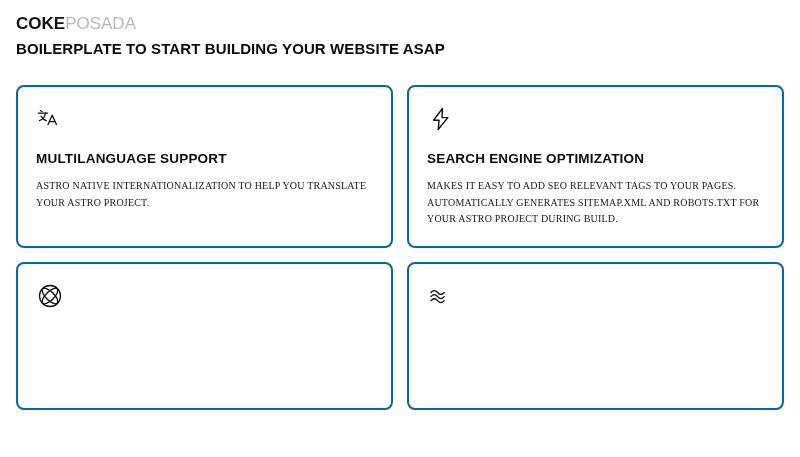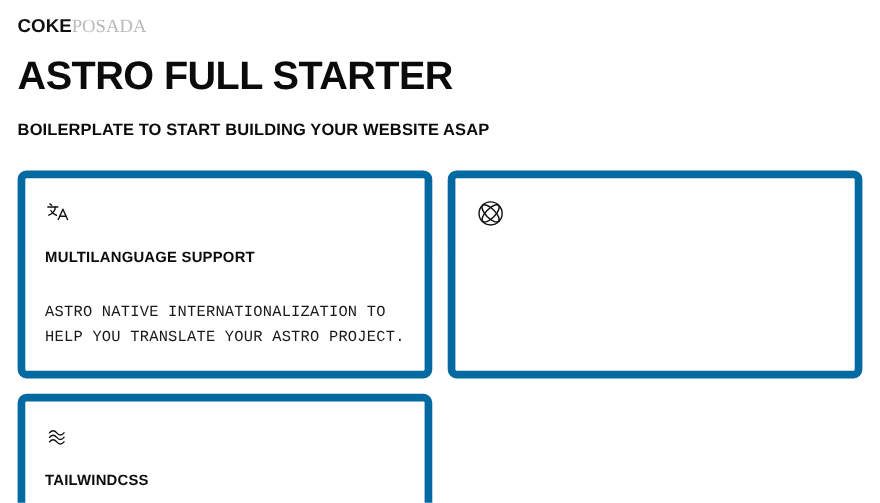--- a/index.html
+++ b/index.html
@@ -17,34 +17,33 @@
     padding: 14px 16px 0 16px;
     position: relative;
   }
 
   
   .brand {
     display: flex;
     align-items: center;
     font-family: "Liberation Sans", sans-serif;
     letter-spacing: -0.5px;
-    margin-bottom: 16px;
+    margin-bottom: 6px;
   }
   .brand-primary {
     font-size: 17px;
     font-weight: 700;
     color: #111111;
     letter-spacing: 0px;
   }
   .brand-secondary {
     font-size: 17px;
     font-weight: 400;
     color: #b9b9b9;
     letter-spacing: 0px;
-    font-family: Liberation Serif, serif;
   }
 
   
   .title {
     font-size: 36px;
     font-weight: 700;
     letter-spacing: -0.5px;
     line-height: 1.05;
     color: #0b0b0b;
     margin-bottom: 22px;
@@ -57,21 +56,21 @@
     margin-bottom: 28px;
   }
 
   
   .grid {
     display: grid;
     grid-template-columns: 1fr 1fr;
     gap: 14px 14px;
   }
   .card {
-    border: 7px solid #0369a1;
+    border: 2px solid #0369a1;
     border-radius: 8px;
     padding: 18px 18px 18px 18px;
     min-height: 148px;
     display: flex;
     flex-direction: column;
     background: #ffffff;
   }
   .card-icon {
     width: 28px;
     height: 28px;
@@ -80,76 +79,82 @@
     display: block;
   }
   .card-title {
     font-size: 13.5px;
     font-weight: 700;
     letter-spacing: 0.2px;
     color: #0b0b0b;
     margin-bottom: 12px;
   }
   .card-desc {
-    font-family: Liberation Mono, monospace;
-    font-size: 14px;
+    font-family: Liberation Serif, serif;
+    font-size: 10px;
     line-height: 1.65;
     letter-spacing: 0.2px;
     color: #1a1a1a;
     max-width: 350px;
-    margin-top: 20px;
   }
   .card.wide .card-desc { max-width: 345px; }
 </style>
 </head>
 <body>
 
 <div class="page">
 
   <div class="brand">
     <span class="brand-primary">COKE</span>
     <span class="brand-secondary">POSADA</span>
   </div>
 
-  <h1 class="title">ASTRO FULL STARTER</h1>
   <h2 class="subtitle">BOILERPLATE TO START BUILDING YOUR WEBSITE ASAP</h2>
 
   <div class="grid">
 
     <div class="card">
       <span class="card-icon">
         <svg viewBox="0 0 28 28" width="28" height="28" fill="none" stroke="#111111" stroke-width="1.3" stroke-linecap="round" stroke-linejoin="round">
           <path d="M2.5 8.2 h9"></path>
           <path d="M4.4 5.4 l1.6 1.2"></path>
           <path d="M9.4 8.2 c-0.3 3.3 -2.6 6.1 -6 7.4"></path>
           <path d="M5.2 11.4 c1.1 2.1 2.9 3.6 5.1 4.3"></path>
           <path d="M12.0 19.6 l4.2 -9.4 l4.2 9.4"></path>
           <path d="M13.5 16.6 h5.4"></path>
         </svg>
       </span>
       <div class="card-title">MULTILANGUAGE SUPPORT</div>
       <div class="card-desc">ASTRO NATIVE INTERNATIONALIZATION TO HELP YOU TRANSLATE YOUR ASTRO PROJECT.</div>
     </div>
 
+    <div class="card wide">
+      <span class="card-icon">
+        <svg viewBox="0 0 28 28" width="28" height="28" fill="none" stroke="#111111" stroke-width="1.4" stroke-linecap="round" stroke-linejoin="round">
+          <path d="M15.5 3.5 L6.5 15.2 h5.6 L11.2 24.5 L20.8 12.6 h-5.8 z"></path>
+        </svg>
+      </span>
+      <div class="card-title">SEARCH ENGINE OPTIMIZATION</div>
+      <div class="card-desc">MAKES IT EASY TO ADD SEO RELEVANT TAGS TO YOUR PAGES. AUTOMATICALLY GENERATES SITEMAP.XML AND ROBOTS.TXT FOR YOUR ASTRO PROJECT DURING BUILD.</div>
+    </div>
 
     <div class="card">
       <span class="card-icon">
         <svg viewBox="0 0 28 28" width="28" height="28" fill="none" stroke="#111111" stroke-width="1.3" stroke-linecap="round" stroke-linejoin="round">
           <circle cx="14" cy="14" r="10.5"></circle>
           <ellipse cx="14" cy="14" rx="4.2" ry="10.2" transform="rotate(45 14 14)"></ellipse>
           <ellipse cx="14" cy="14" rx="4.2" ry="10.2" transform="rotate(-45 14 14)"></ellipse>
         </svg>
       </span>
     </div>
 
     <div class="card wide">
       <span class="card-icon">
         <svg viewBox="0 0 28 28" width="28" height="28" fill="none" stroke="#111111" stroke-width="1.3" stroke-linecap="round" stroke-linejoin="round">
           <path d="M4 10.5 c2.2 -2.6 4.4 -2.6 6.6 0 c2.2 2.6 4.4 2.6 6.6 0"></path>
           <path d="M4 14.6 c2.2 -2.6 4.4 -2.6 6.6 0 c2.2 2.6 4.4 2.6 6.6 0"></path>
           <path d="M4 18.7 c2.2 -2.6 4.4 -2.6 6.6 0 c2.2 2.6 4.4 2.6 6.6 0"></path>
         </svg>
       </span>
-      <div class="card-title">TAILWINDCSS</div>
     </div>
 
   </div>
 </div>
 
 </body></html>

